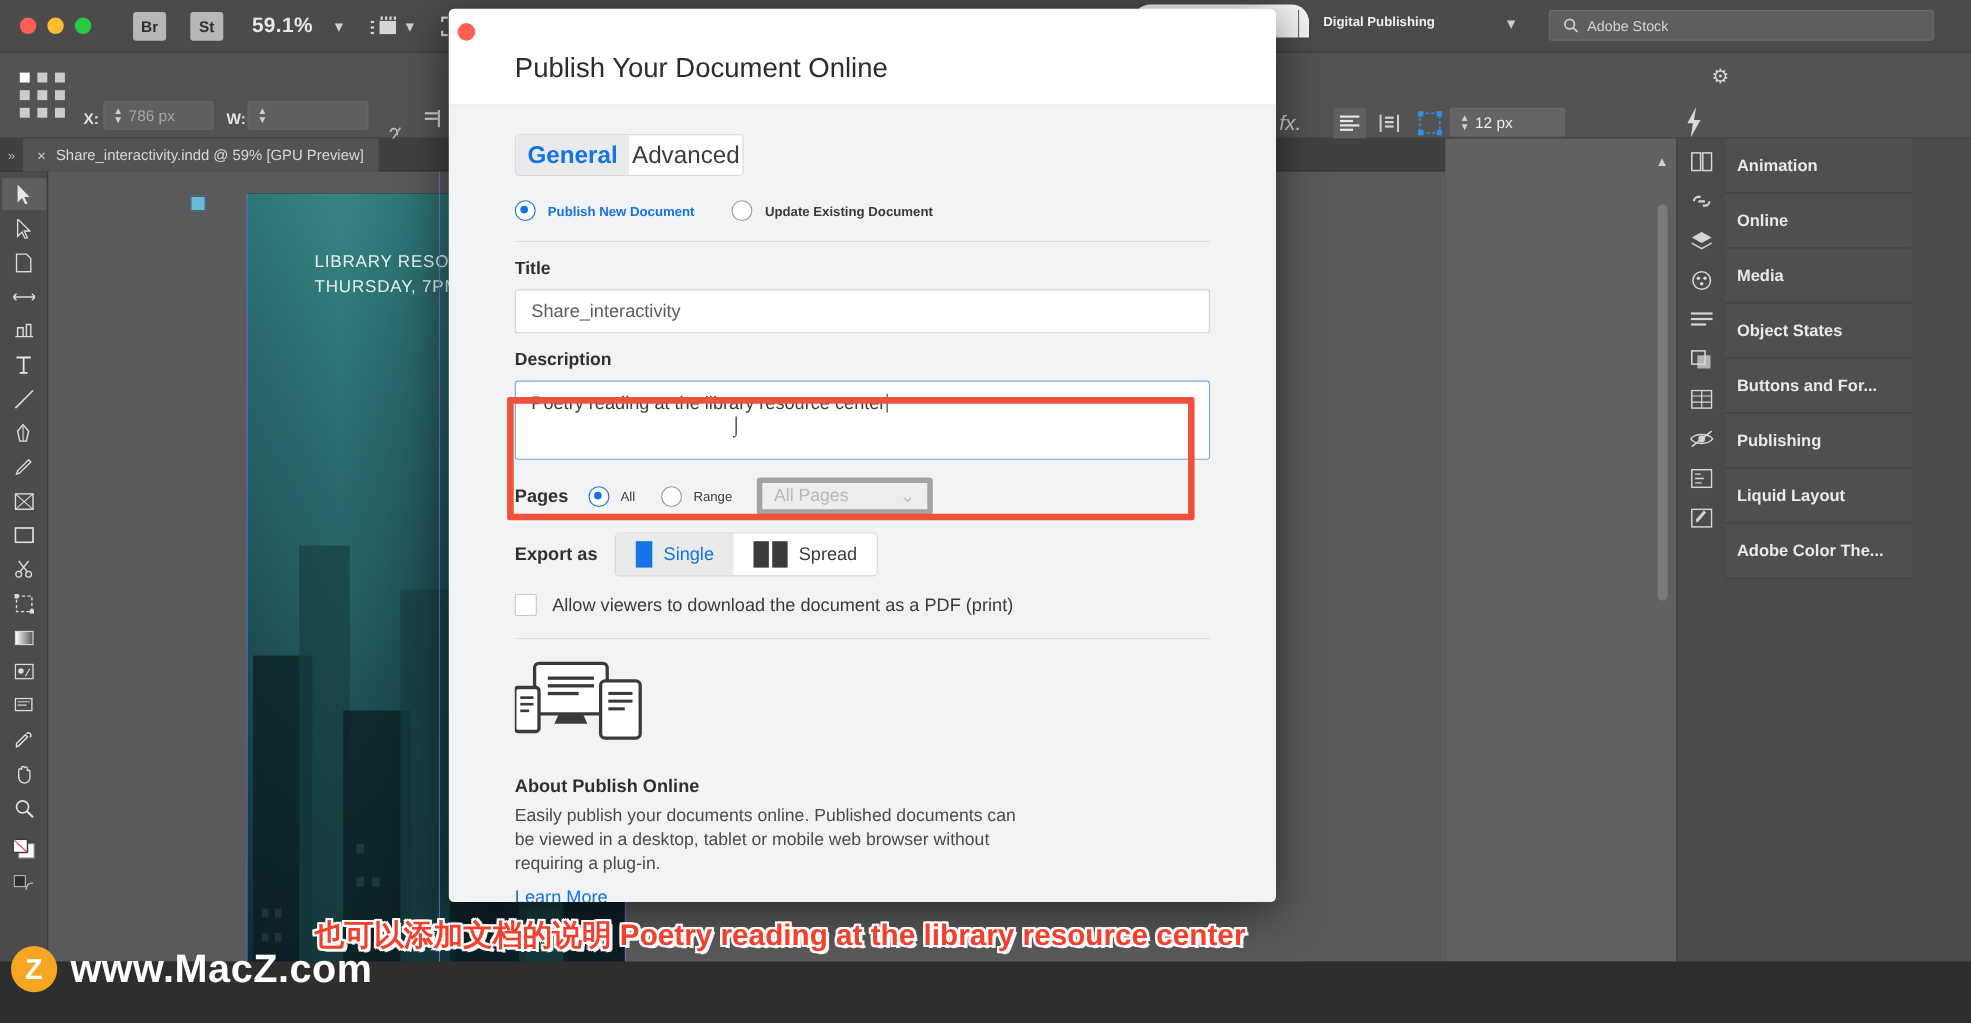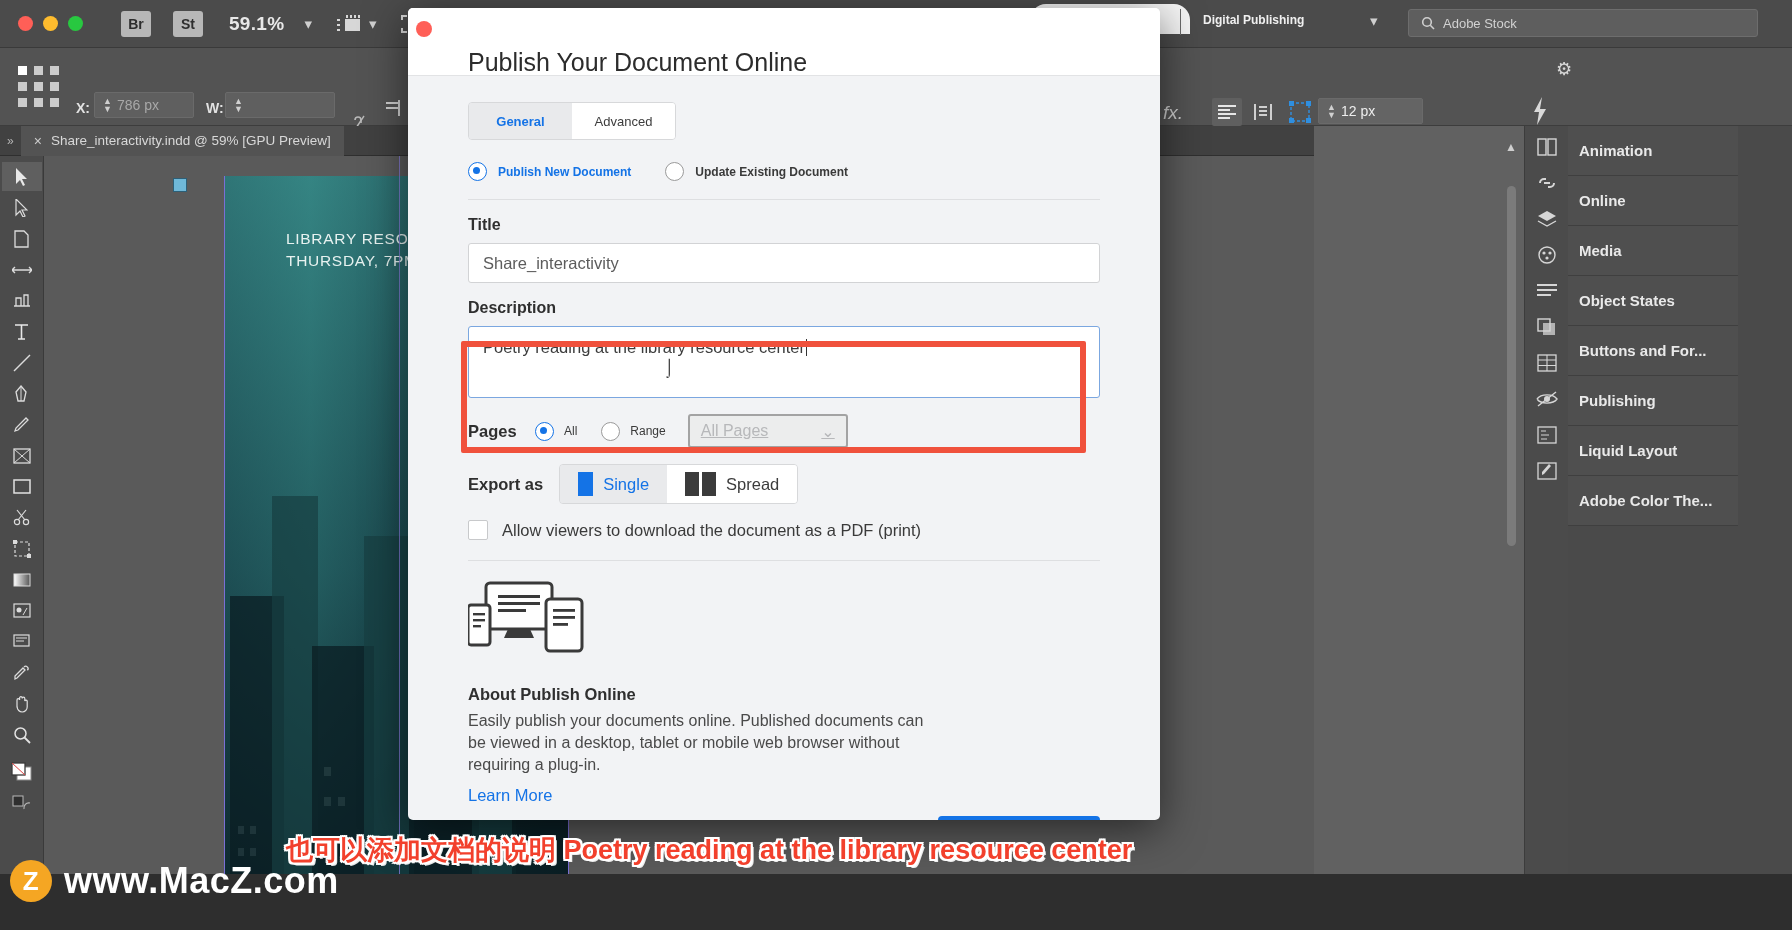--- a/index.html
+++ b/index.html
@@ -135,36 +135,36 @@
   .dock-i { width:26px;height:26px; display:flex; align-items:center; justify-content:center; color:#d6d6d6;}
 
   
   .dialog {
     position:absolute; left:408px; top:8px; width:752px; height:812px;
     background:#f2f3f5; border-radius:5px;
     box-shadow:0 10px 44px rgba(0,0,0,.55);
     overflow:hidden; display:flex; flex-direction:column;
   }
   .dlg-title-bar {
-    height:68px; background:#ffffff; position:relative; flex:0 0 auto;
+    height:88px; background:#ffffff; position:relative; flex:0 0 auto;
     border-bottom:1px solid #e2e3e5;
   }
   .dlg-close {
     position:absolute; left:8px; top:13px; width:16px; height:16px; border-radius:50%;
     background:#ff5f57;
   }
   .dlg-title {
     position:absolute; left:60px; top:40px; font-size:25px; color:#2c2c2c; font-weight:400;
   }
   .dlg-body { flex:1 1 auto; padding:26px 60px 0 60px; position:relative; }
 
   .tabs { display:flex; width:208px; border:1px solid #d7d8da; border-radius:4px; overflow:hidden; }
   .tab {
     flex:1; height:36px; display:flex; align-items:center; justify-content:center;
-    font-size:13px; background:#ffffff; color:#3c3c3c;
+    font-size:22px; background:#ffffff; color:#3c3c3c;
   }
   .tab.active { background:#e9eaec; color:#1473e6; font-weight:bold; }
 
   .radio-row { display:flex; align-items:center; gap:0; margin-top:22px; }
   .radio { width:19px;height:19px;border-radius:50%;border:1.6px solid #9a9a9a; background:#fff; position:relative; flex:0 0 auto;}
   .radio.on { border-color:#1473e6; }
   .radio.on::after{ content:""; position:absolute; left:4px; top:4px; width:7px;height:7px;border-radius:50%;background:#1473e6;}
   .radio-lbl { font-size:12px; color:#3a3a3a; margin-left:11px; font-weight:bold; }
   .radio-lbl.accent { color:#1473e6; }
 
@@ -186,23 +186,23 @@
 
   
   .redbox {
     position:absolute; left:53px; top:265px; width:625px; height:112px;
     border:6px solid #f0513c; border-radius:2px; pointer-events:none;
   }
 
   .row-inline { display:flex; align-items:center; gap:0; margin-top:16px; }
   .row-lead { font-size:16.5px; color:#2f2f2f; font-weight:bold; width:67px; }
   .pages-select {
-    margin-left:22px; width:160px; height:34px; background:#eceded; border:2px solid #a3a3a3;
+    margin-left:22px; width:160px; height:34px; background:#eceded; border:5px solid #a3a3a3;
     border-radius:3px; display:flex; align-items:center; justify-content:space-between;
-    padding:0 11px; color:#b7b8ba; font-size:16px;text-decoration:underline;
+    padding:0 11px; color:#b7b8ba; font-size:16px;
   }
   .seg {
     display:flex; border:1px solid #d7d8da; border-radius:4px; overflow:hidden; margin-left:16px;
   }
   .seg-item {
     height:38px; display:flex; align-items:center; gap:10px; padding:0 18px;
     font-size:16.5px; background:#ffffff; color:#3c3c3c;
   }
   .seg-item.active { background:#e9eaec; color:#1473e6; }
   .sq-single { width:15px;height:24px;background:#1473e6; }

